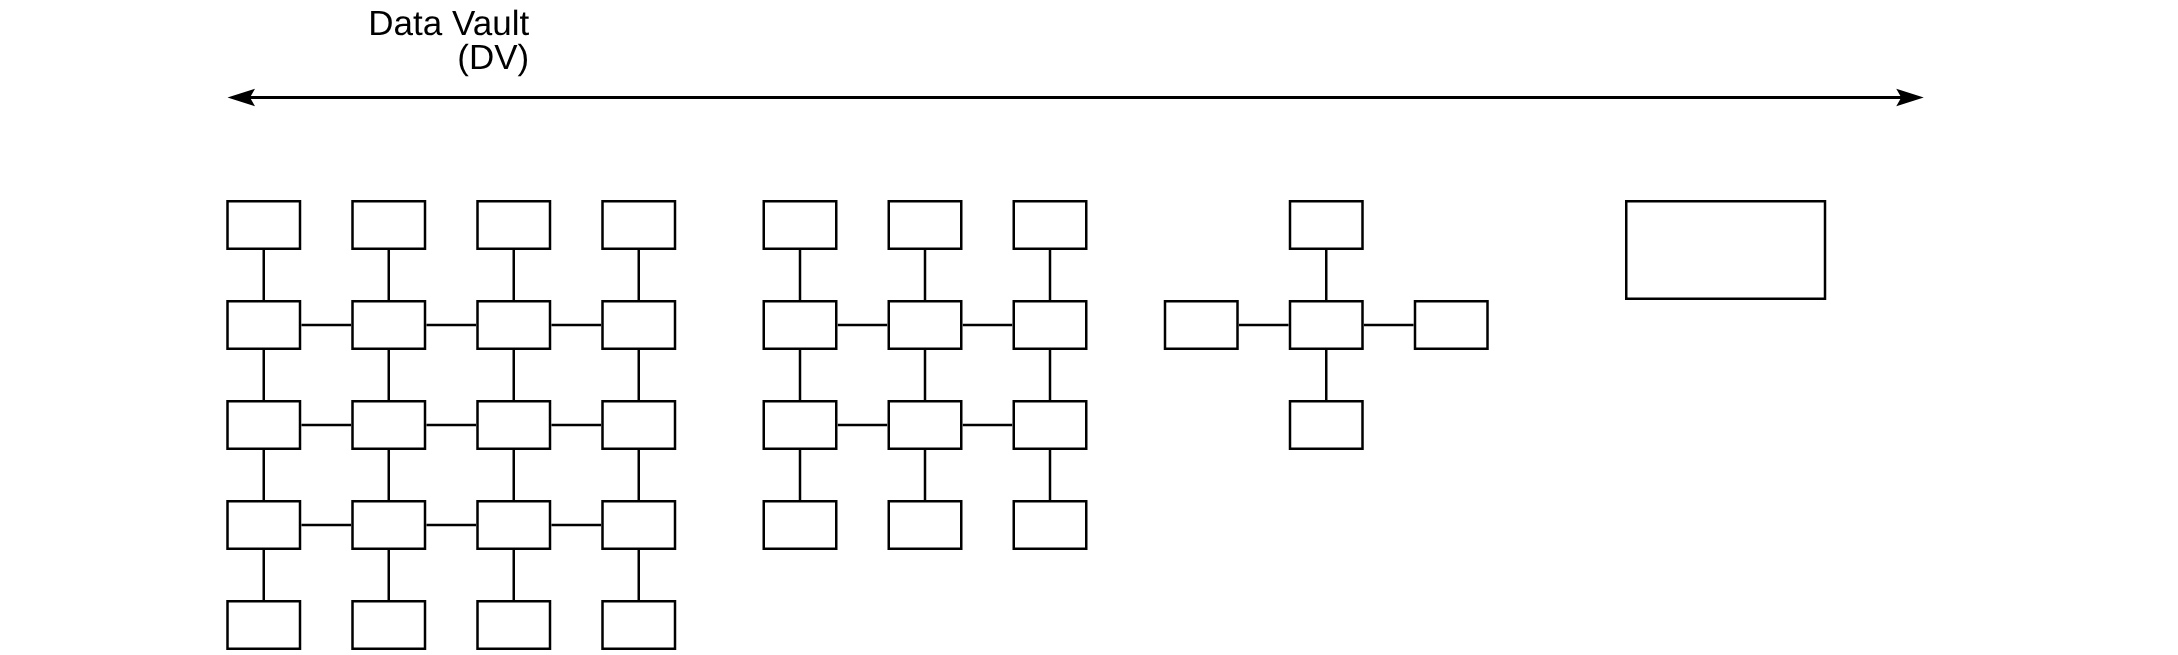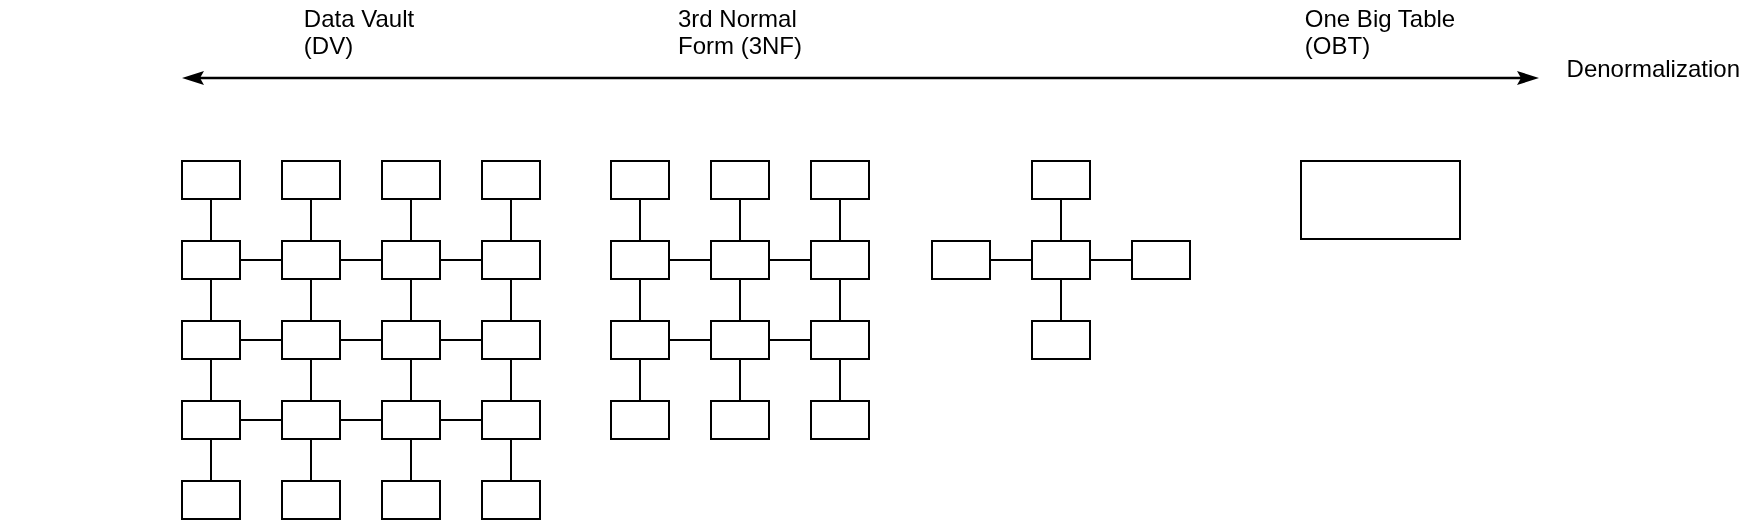--- a/index.html
+++ b/index.html
@@ -18,64 +18,55 @@
     font-size: 24px;
     line-height: 27px;
     white-space: nowrap;
   }
   .side-label.left  { left: 7px; }
   .side-label.right { right: 2px; }
   .top-label {
     position: absolute;
     top: 5px;
     transform: translateX(-50%);
-    text-align: left;
-    font-size: 24px;
+    text-align: right;
+    font-size: 28px;
     line-height: 27px;
     white-space: nowrap;
   }
   .axis-arrow { position: absolute; left: 0; top: 0; pointer-events: none; }
   #diagram-layer { position: absolute; left: 0; top: 0; width: 100%; height: 100%; }
   .entity-box {
     position: absolute;
     background: #ffffff;
     border: 2px solid #000000;
     box-sizing: border-box;
   }
   .connector { position: absolute; background: #000000; }
 </style>
 </head>
 <body>
 
 <div class="canvas">
 
 
-  <div class="side-label right">Denormalization</div>
 
   <svg class="axis-arrow" width="1742" height="524" viewBox="0 0 1742 524">
     <line x1="199" y1="78" x2="1522" y2="78" stroke="#000000" stroke-width="2.5"></line>
     <path d="M182,78 L204,71 L200,78 L204,85 Z" fill="#000000"></path>
     <path d="M1539,78 L1517,71 L1521,78 L1517,85 Z" fill="#000000"></path>
   </svg>
 
   <div class="top-label" style="left:359px">
     <div>Data Vault</div>
     <div>(DV)</div>
   </div>
 
-  <div class="top-label" style="left:740px">
-    <div>3rd Normal</div>
-    <div>Form (3NF)</div>
-  </div>
 
 
-  <div class="top-label" style="left:1380px">
-    <div>One Big Table</div>
-    <div>(OBT)</div>
-  </div>
 
   <div id="diagram-layer">
       <div>
         <div class="connector" style="left: 210px; top: 200px; width: 2px; height: 40px;"></div>
         <div class="connector" style="left: 210px; top: 280px; width: 2px; height: 40px;"></div>
         <div class="connector" style="left: 210px; top: 360px; width: 2px; height: 40px;"></div>
         <div class="connector" style="left: 210px; top: 440px; width: 2px; height: 40px;"></div>
         <div class="connector" style="left: 310px; top: 200px; width: 2px; height: 40px;"></div>
         <div class="connector" style="left: 310px; top: 280px; width: 2px; height: 40px;"></div>
         <div class="connector" style="left: 310px; top: 360px; width: 2px; height: 40px;"></div>

